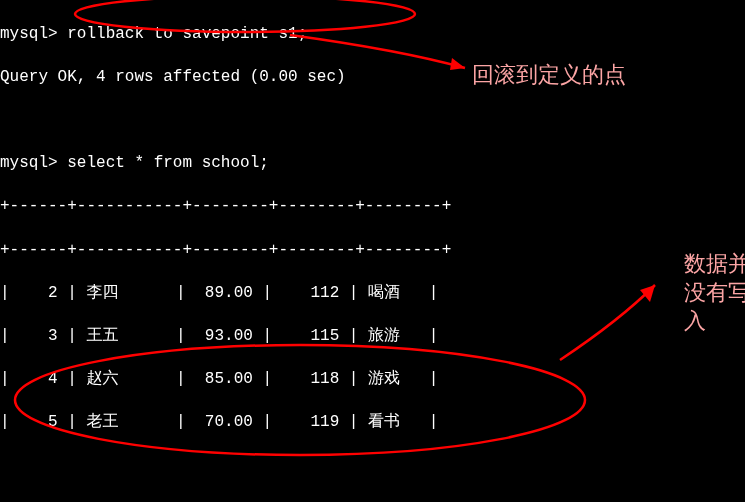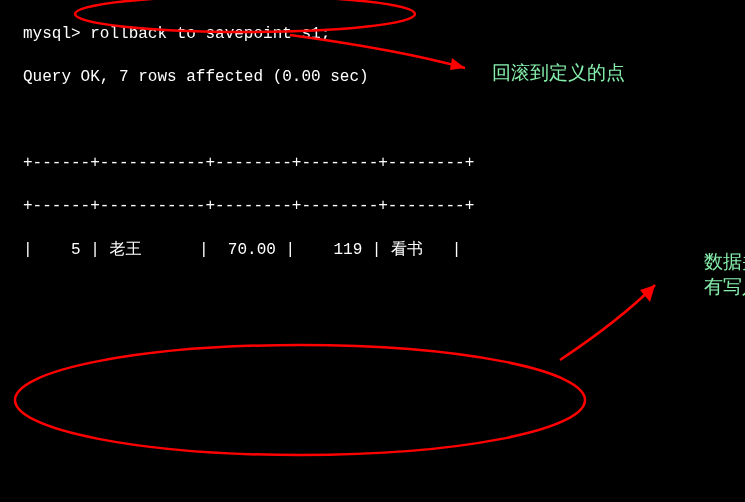--- a/index.html
+++ b/index.html
@@ -15,45 +15,47 @@
       position: relative;
       line-height: 1.35;
     }
     .terminal {
       padding: 2px 0 0 0;
       white-space: pre;
       position: relative;
     }
     .line {
       white-space: pre;
-      padding-left: 23px;
     }
     .annotation {
-      color: #86efac;
+      color: #fca5a5;
       font-family: "SimSun", "Microsoft YaHei", sans-serif;
-      font-size: 19px;
+      font-size: 22px;
       position: absolute;
-      margin-left: 20px;
     }
     svg.overlay {
       position: absolute;
       top: 0;
       left: 0;
       pointer-events: none;
     }
   </style>
 </head>
 <body>
 
 <div class="terminal">
 <div class="line"><span>mysql&gt;</span> <span>rollback to savepoint s1;</span></div>
-<div class="line">Query OK, 7 rows affected (0.00 sec)</div>
+<div class="line">Query OK, 4 rows affected (0.00 sec)</div>
 <div class="line"> </div>
+<div class="line"><span>mysql&gt;</span> <span>select * from school;</span></div>
 <div class="line">+------+-----------+--------+--------+--------+</div>
 <div class="line">+------+-----------+--------+--------+--------+</div>
+<div class="line">|    2 | 李四      |  89.00 |    112 | 喝酒   |</div>
+<div class="line">|    3 | 王五      |  93.00 |    115 | 旅游   |</div>
+<div class="line">|    4 | 赵六      |  85.00 |    118 | 游戏   |</div>
 <div class="line">|    5 | 老王      |  70.00 |    119 | 看书   |</div>
 
 
 
 
 
 
 </div>
 
 <div class="annotation" style="top:60px; left:472px;">回滚到定义的点</div>

